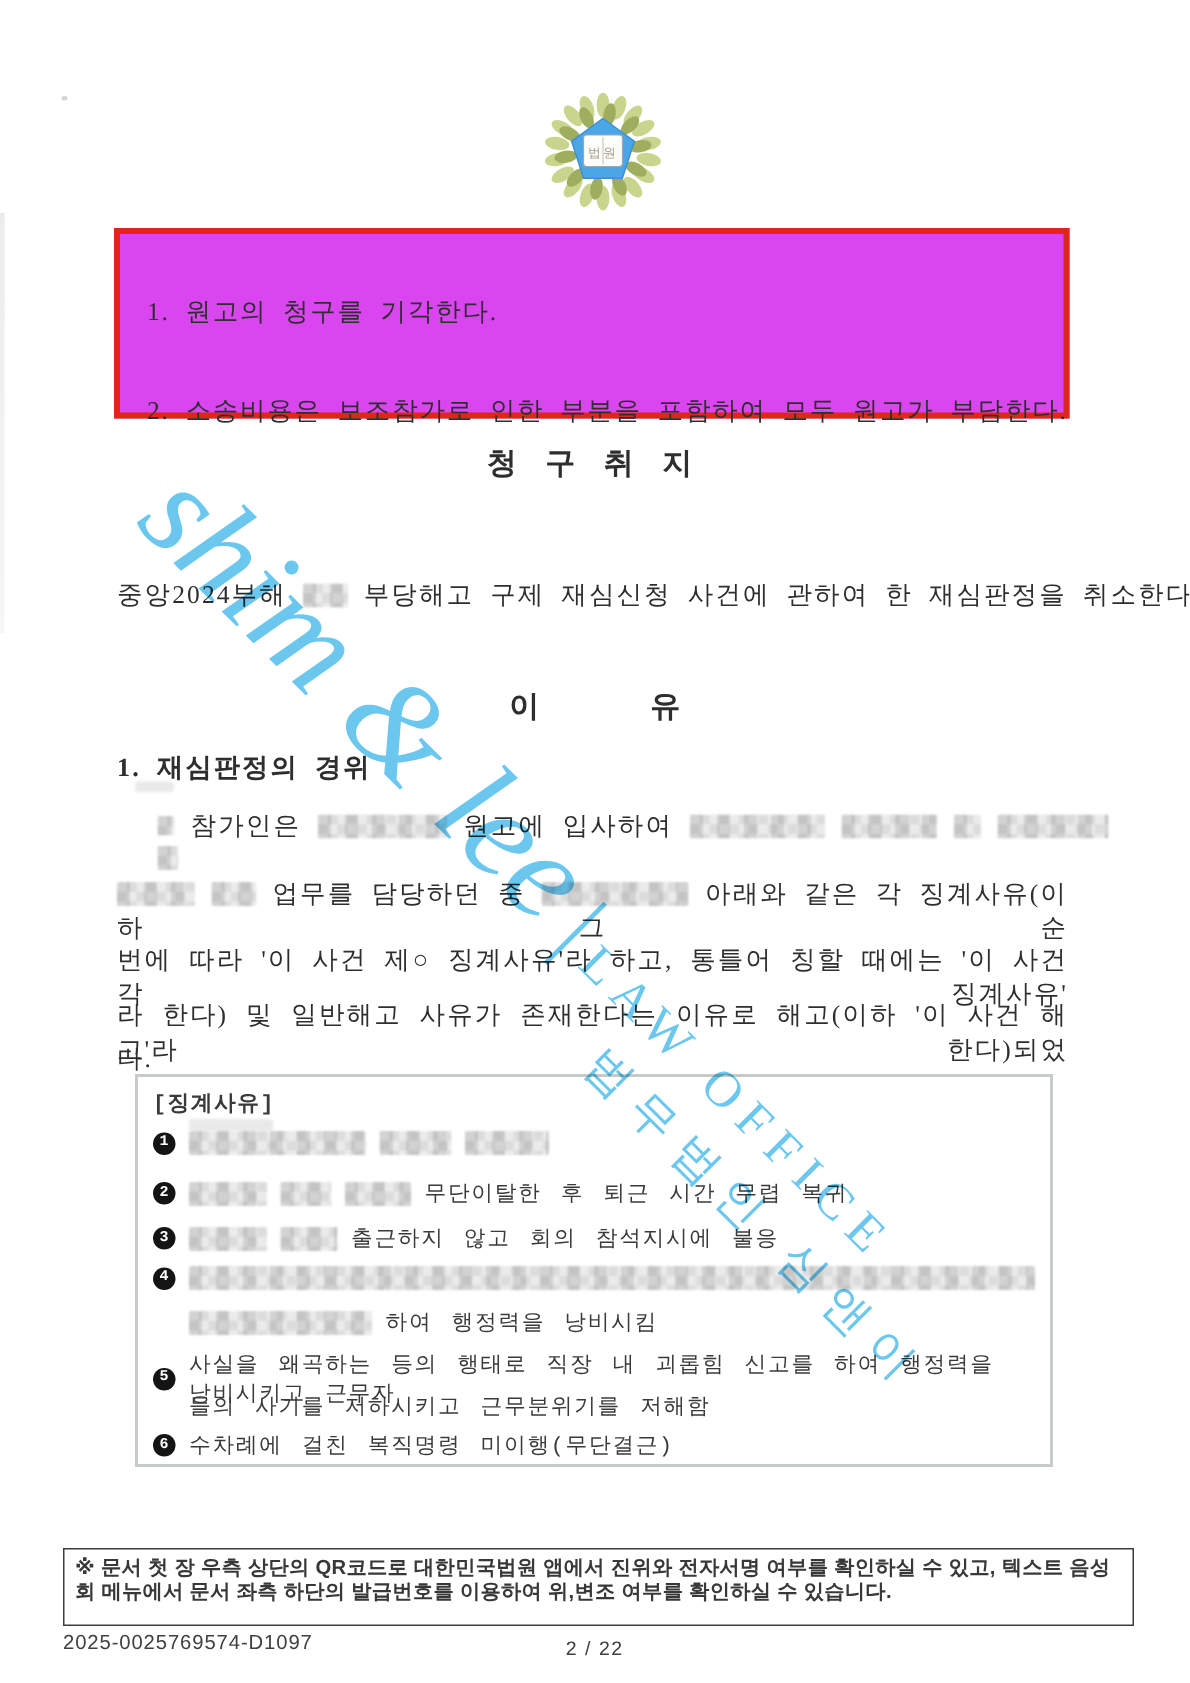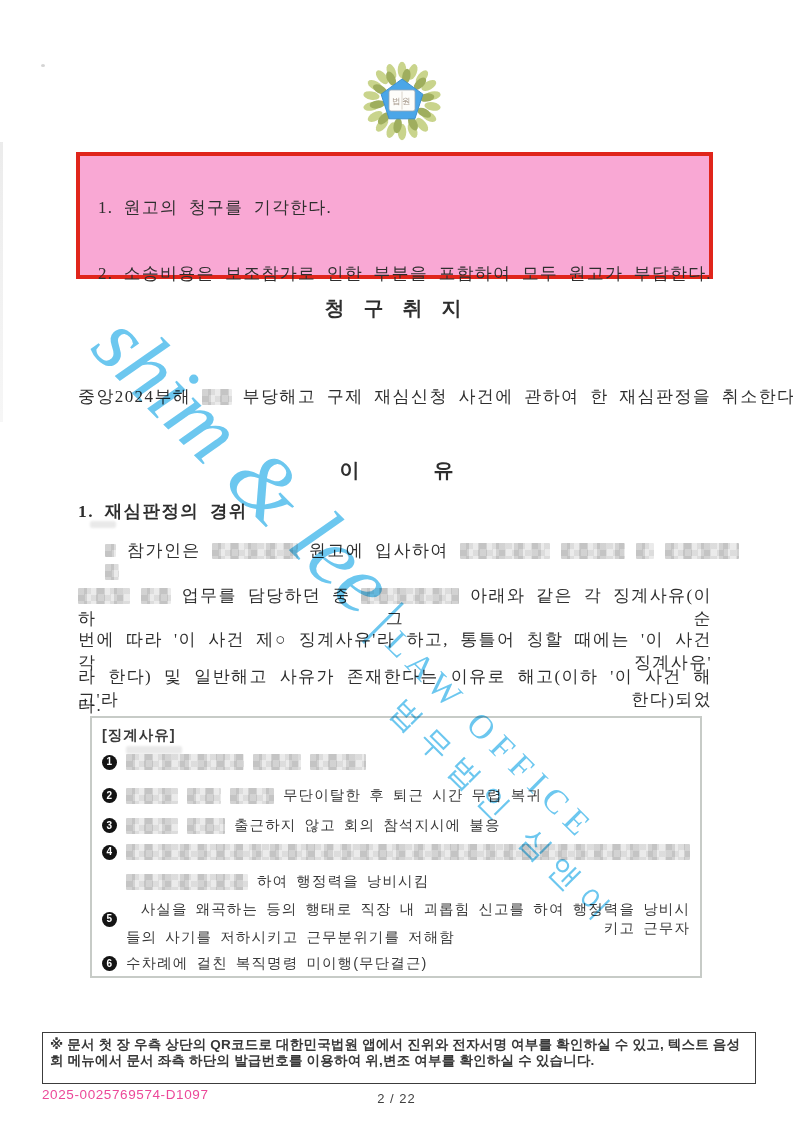--- a/index.html
+++ b/index.html
@@ -18,21 +18,21 @@
   .abs{position:absolute;}
 
   
   .artifact-dot{left:41px;top:64px;width:4px;height:3px;background:#c9c9c9;opacity:.8;border-radius:50%;}
   .artifact-edge{left:0;top:142px;width:3px;height:280px;background:linear-gradient(#dcdcdc,#efefef);opacity:.55;}
 
   
   .seal{left:361px;top:59px;width:82px;height:84px;}
 
   
-  .order-box{left:76px;top:152px;width:629px;height:119px;border:4px solid var(--accent-red);background:#f9a8d4;}
+  .order-box{left:76px;top:152px;width:629px;height:119px;border:4px solid var(--accent-red);background:#d946ef;}
   .order-line{position:absolute;left:18px;font-size:17px;letter-spacing:1.2px;word-spacing:5px;white-space:nowrap;}
   .order-line.l1{top:40px;}
   .order-line.l2{top:106px;}
 
   
   .doc-heading{left:0;top:295px;width:793px;text-align:center;font-size:20px;font-weight:bold;letter-spacing:7px;}
   .reasons-heading{left:0;top:457px;width:793px;display:flex;justify-content:center;gap:74px;font-size:20px;font-weight:bold;}
 
   
   .bodyline{left:78px;width:634px;font-size:17px;letter-spacing:1.4px;word-spacing:5px;white-space:nowrap;}
@@ -56,21 +56,21 @@
     background-size:auto,13px 13px;
     filter:blur(.6px);
   }
   .redact.sm{height:13px;vertical-align:-1px;}
 
   
   .smudge{background:#dedede;opacity:.65;filter:blur(1px);border-radius:2px;}
 
   
   .disc-box{left:90px;top:716px;width:608px;height:258px;border:2px solid #c7cbc7;background:#fff;
-    font-family:Liberation Sans, sans-serif;font-size:14.5px;color:#3a3a3a;letter-spacing:.4px;text-align:right;}
+    font-family:Liberation Mono, monospace;font-size:14.5px;color:#3a3a3a;letter-spacing:.4px;}
   .disc-title{position:absolute;left:10px;top:8px;font-weight:bold;letter-spacing:1px;}
   .disc-row{position:absolute;left:10px;width:588px;display:flex;align-items:center;gap:9px;white-space:nowrap;}
   .disc-row.wrap{white-space:normal;}
   .disc-num{flex:0 0 auto;display:inline-flex;width:15px;height:15px;border-radius:50%;background:#141414;color:#fff;
     font-size:10px;font-weight:bold;align-items:center;justify-content:center;line-height:1;}
   .disc-text{letter-spacing:1.1px;word-spacing:3px;}
   .r1{top:36px;} .r2{top:68px;} .r3{top:98px;} .r4a{top:126px;} .r4b{top:154px;}
   .r5a{top:182px;} .r5b{top:210px;} .r6{top:236px;}
   .grow{flex:1 1 auto;}
 
@@ -82,21 +82,21 @@
   .wm-line1{display:flex;align-items:baseline;}
   .wm-big{font-family:"Liberation Serif","DejaVu Serif",serif;font-style:italic;font-size:88px;line-height:1;}
   .wm-sep{font-family:"Liberation Serif",serif;font-size:62px;font-weight:200;margin:0 10px 0 14px;}
   .wm-caps{font-family:"Liberation Serif",serif;font-size:34px;letter-spacing:8px;}
   .wm-line2{font-family:"Liberation Sans","DejaVu Sans",sans-serif;font-size:31px;letter-spacing:10px;margin:-2px 0 0 468px;}
 
   
   .footer-box{left:42px;top:1032px;width:698px;height:42px;border:1px solid #3c3c3c;padding:4px 7px;
     font-family:"Liberation Sans","DejaVu Sans",sans-serif;font-size:13.5px;font-weight:600;color:#383838;
     line-height:15.5px;letter-spacing:.2px;white-space:nowrap;overflow:hidden;}
-  .issue-no{left:42px;top:1087px;font-family:"Liberation Sans","DejaVu Sans",sans-serif;font-size:13.5px;color:#ec4899;letter-spacing:.6px;}
+  .issue-no{left:42px;top:1087px;font-family:"Liberation Sans","DejaVu Sans",sans-serif;font-size:13.5px;color:#404040;letter-spacing:.6px;}
   .page-no{left:0;top:1091px;width:793px;text-align:center;font-family:"Liberation Sans","DejaVu Sans",sans-serif;font-size:13px;color:#3f3f3f;letter-spacing:1px;}
 </style>
 </head>
 <body>
 
 <div class="page">
 
   <div class="abs artifact-dot"></div>
   <div class="abs artifact-edge"></div>
 

